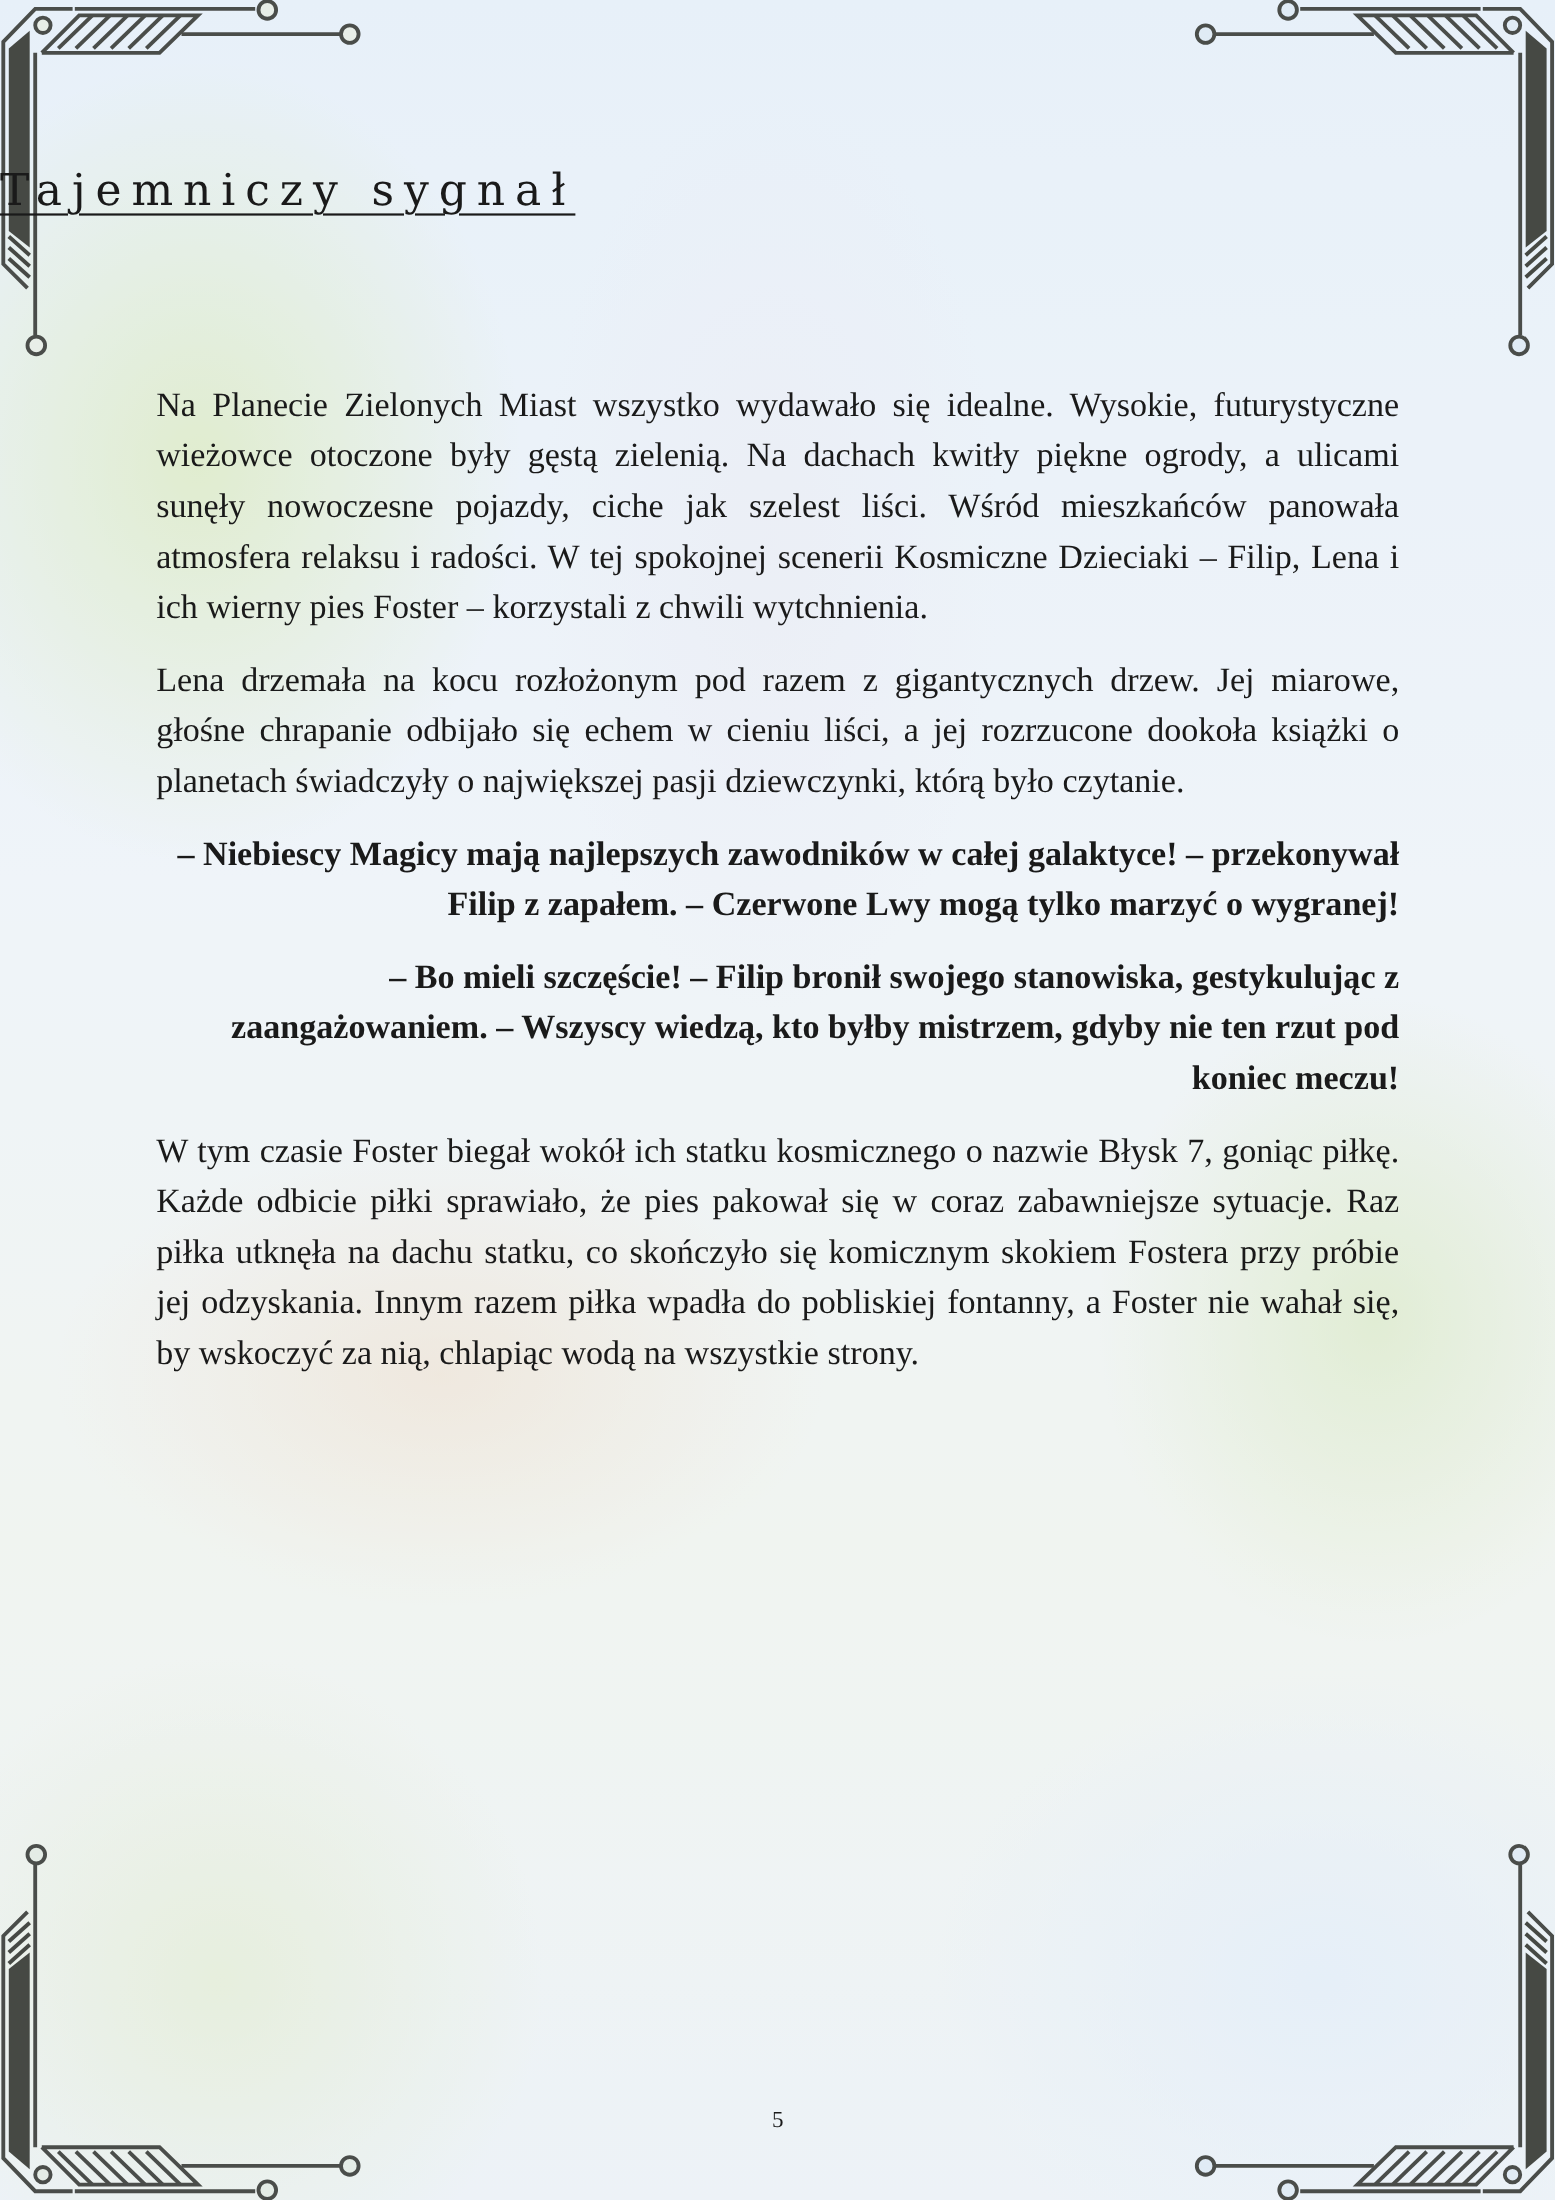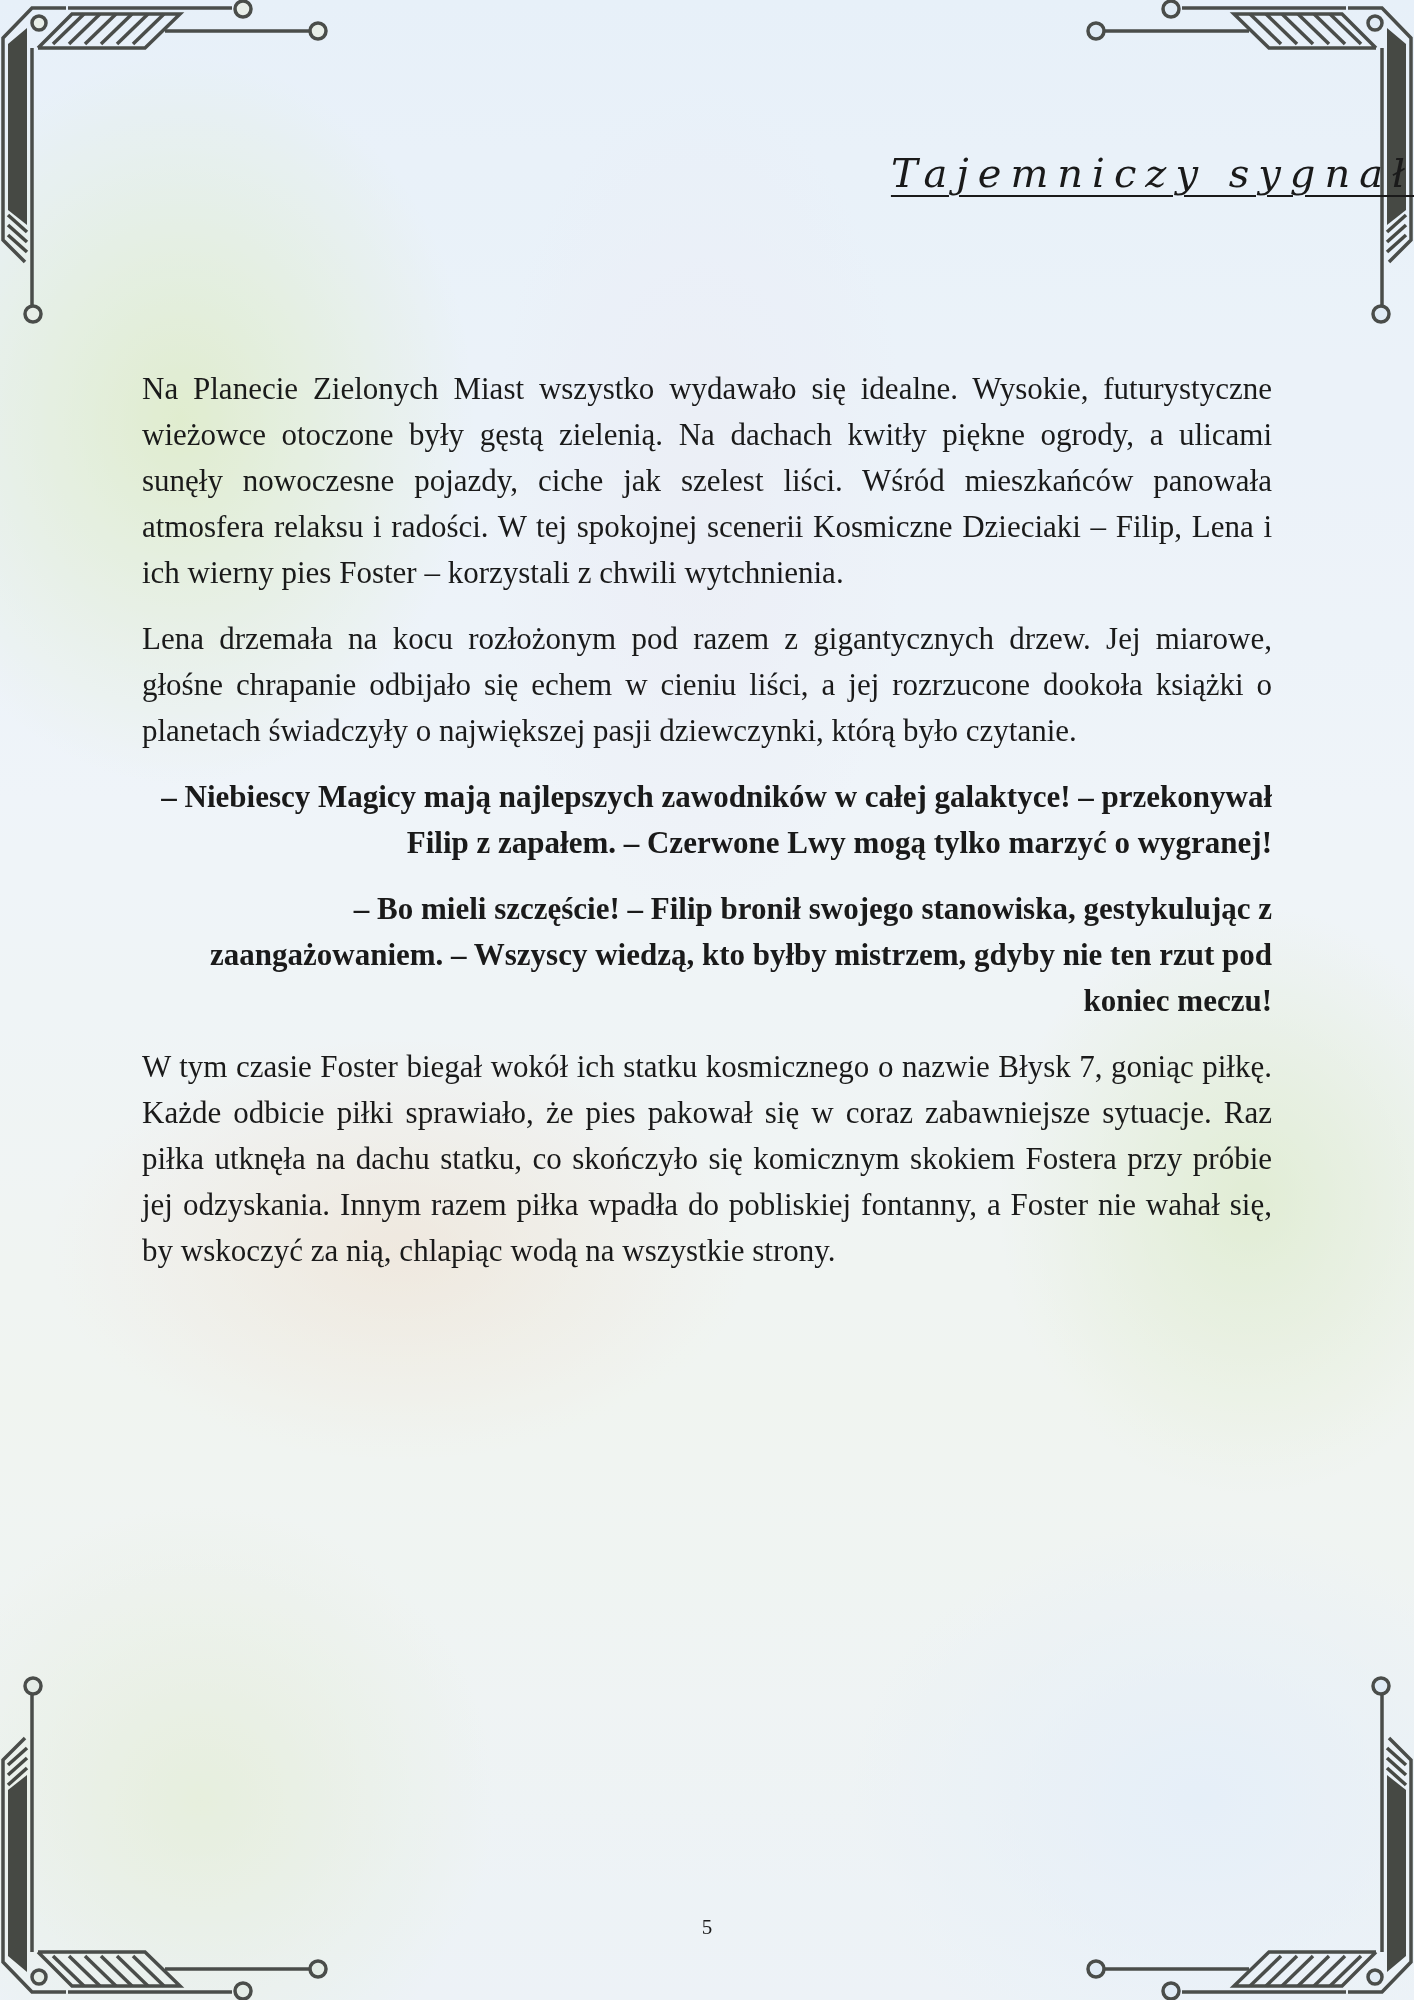--- a/index.html
+++ b/index.html
@@ -18,29 +18,28 @@
   }
   .veil { position: absolute; inset: 0; background: rgba(255,255,255,0.35); }
   .corner { position: absolute; width: 330px; height: 330px; }
   .corner svg { width: 100%; height: 100%; display: block; }
   .c-tl { left: 0; top: 0; }
   .c-tr { right: 0; top: 0; transform: scaleX(-1); }
   .c-bl { left: 0; bottom: 0; transform: scaleY(-1); }
   .c-br { right: 0; bottom: 0; transform: scale(-1,-1); }
 
   .title {
-    position: absolute; top: 150px; left: 0; width: 1414px; text-align: right;
+    position: absolute; top: 150px; left: 0; width: 1414px; text-align: left;
     font-family: "DejaVu Serif", "Liberation Serif", serif;
     font-size: 40px; letter-spacing: 9px; text-decoration: underline;
     text-underline-offset: 8px; text-decoration-thickness: 2px; margin: 0;
     font-weight: normal;
-    font-style: italic;
   }
   .content {
-    position: absolute; left: 142px; width: 1130px; top: 366px;
+    position: absolute; left: 142px; width: 1130px; top: 345px;
     font-size: 31px; line-height: 46px;
   }
   .content p { margin: 0 0 20px 0; text-align: justify; }
   .content p.left { text-align: right; font-weight: bold; }
   .page-num {
     position: absolute; top: 1915px; left: 0; width: 1414px; text-align: center;
     font-size: 21px;
   }
 </style>
 </head>

